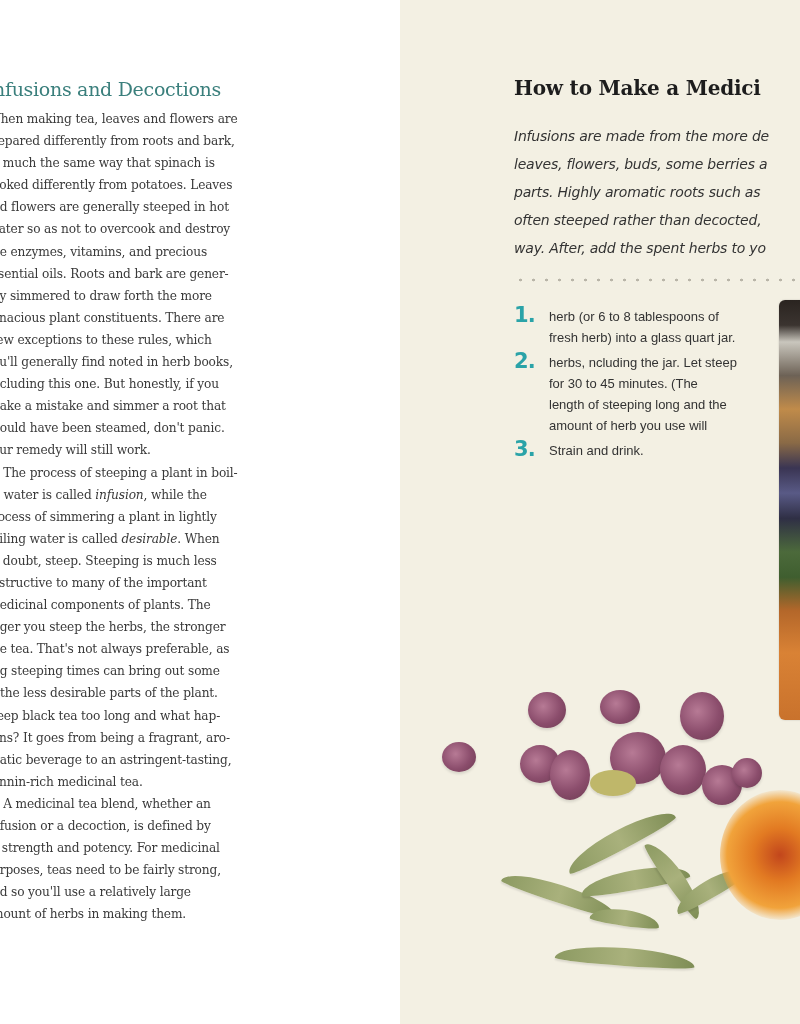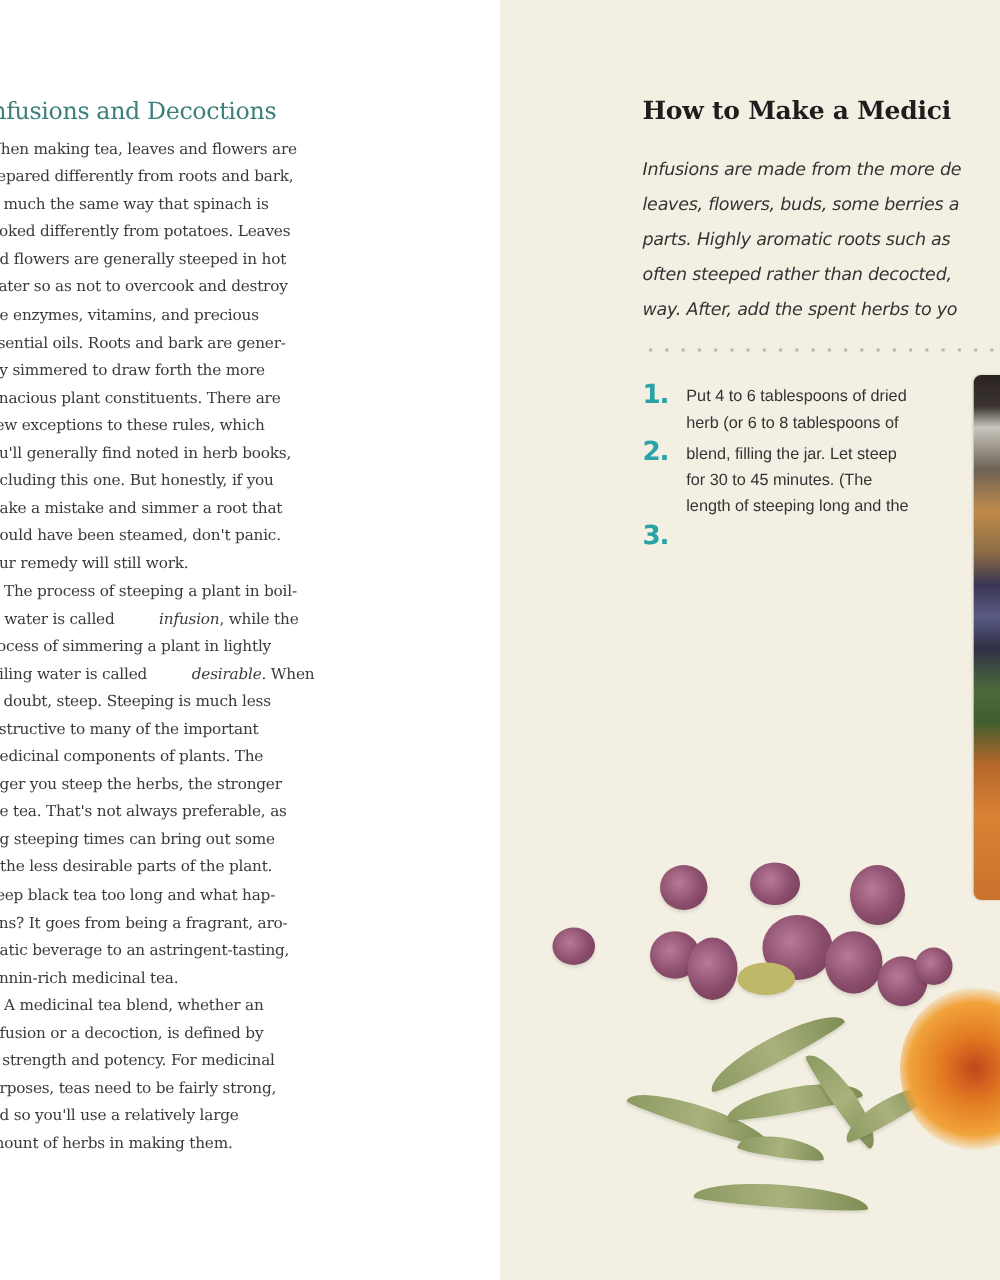--- a/index.html
+++ b/index.html
@@ -15,21 +15,21 @@
     position: absolute; left: -7px; top: 78px; white-space: nowrap;
     font-family: "DejaVu Serif", serif; font-size: 19px; color: #3a7f7c;
     letter-spacing: -0.3px;
   }
   .left-body {
     position: absolute; left: -8px; top: 108px; width: 300px;
     font-family: "DejaVu Serif", serif; font-size: 12.2px; line-height: 22.1px;
     color: #3a3a3a; letter-spacing: -0.15px;
   }
   .left-body .line { white-space: nowrap; height: 22.1px; }
-  .left-body em { font-style: italic; margin-left: 32px; }
+  .left-body em { font-style: italic; }
 
   
   .page-right {
     position: absolute; left: 400px; top: 0; width: 400px; height: 1024px;
     background: #f3f0e3; overflow: hidden;
   }
   .right-heading {
     position: absolute; left: 114px; top: 76px; white-space: nowrap;
     font-family: "DejaVu Serif", serif; font-weight: bold; font-size: 20px;
     color: #1d1d1d; letter-spacing: -0.2px;
@@ -145,34 +145,38 @@
       <div class="line">often steeped rather than decocted,</div>
       <div class="line">way. After, add the spent herbs to yo</div>
     </div>
 
     <div class="dotted-rule"></div>
 
     <div class="steps">
       <div class="step">
         <div class="step-num"><span>1</span><span class="dot">.</span></div>
         <div class="step-text">
-          <div class="line">Put 4 to 6 tablespoons of dried</div>
           <div class="line">herb (or 6 to 8 tablespoons of</div>
+          <div class="line">fresh herb) into a glass quart jar.</div>
         </div>
       </div>
       <div class="step">
         <div class="step-num"><span>2</span><span class="dot">.</span></div>
         <div class="step-text">
-          <div class="line">blend, filling the jar. Let steep</div>
+          <div class="line">herbs, ncluding the jar. Let steep</div>
           <div class="line">for 30 to 45 minutes. (The</div>
           <div class="line">length of steeping long and the</div>
+          <div class="line">amount of herb you use will</div>
         </div>
       </div>
       <div class="step">
         <div class="step-num"><span>3</span><span class="dot">.</span></div>
+        <div class="step-text">
+          <div class="line">Strain and drink.</div>
+        </div>
       </div>
     </div>
 
     <div class="photo"></div>
 
     <div class="herbs">
 
       <div class="clover" style="left:12px; top:72px; width:34px; height:30px;"></div>
       <div class="clover" style="left:98px; top:22px; width:38px; height:36px;"></div>
       <div class="clover" style="left:170px; top:20px; width:40px; height:34px;"></div>

